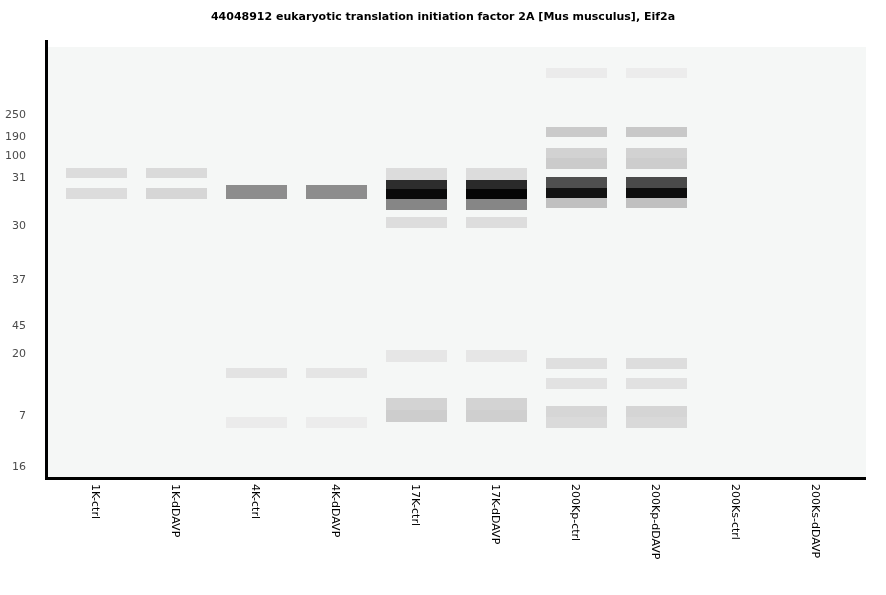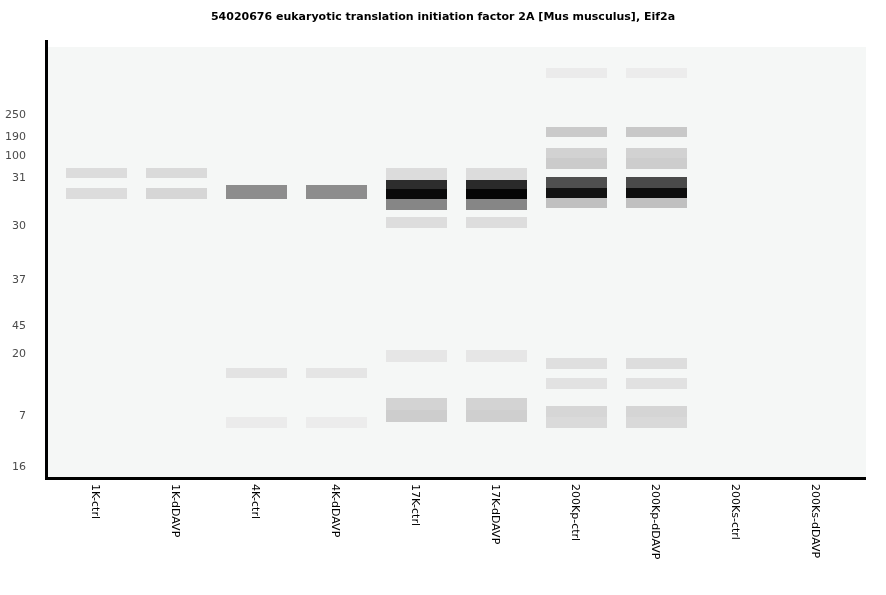--- a/index.html
+++ b/index.html
@@ -99,21 +99,21 @@
     transform-origin: left top;
     transform: rotate(90deg);
     letter-spacing: 0px;
   }
 </style>
 </head>
 <body>
 
 <div id="figure">
 
-  <div id="chart-title">54020676 eukaryotic translation initiation factor 2A [Mus musculus], Eif2a</div>
+  <div id="chart-title">44048912 eukaryotic translation initiation factor 2A [Mus musculus], Eif2a</div>
 
   <div id="plot-area">
     <div id="lanes-container">
         <div class="lane" style="left: 18px; width: 61px;">
           <div class="band" style="top: 121px; height: 10px; background: rgb(220, 220, 220);"></div>
           <div class="band" style="top: 141px; height: 11px; background: rgb(220, 220, 220);"></div>
         </div>
         <div class="lane" style="left: 98px; width: 61px;">
           <div class="band" style="top: 121px; height: 10px; background: rgb(218, 218, 218);"></div>
           <div class="band" style="top: 141px; height: 11px; background: rgb(214, 214, 214);"></div>

